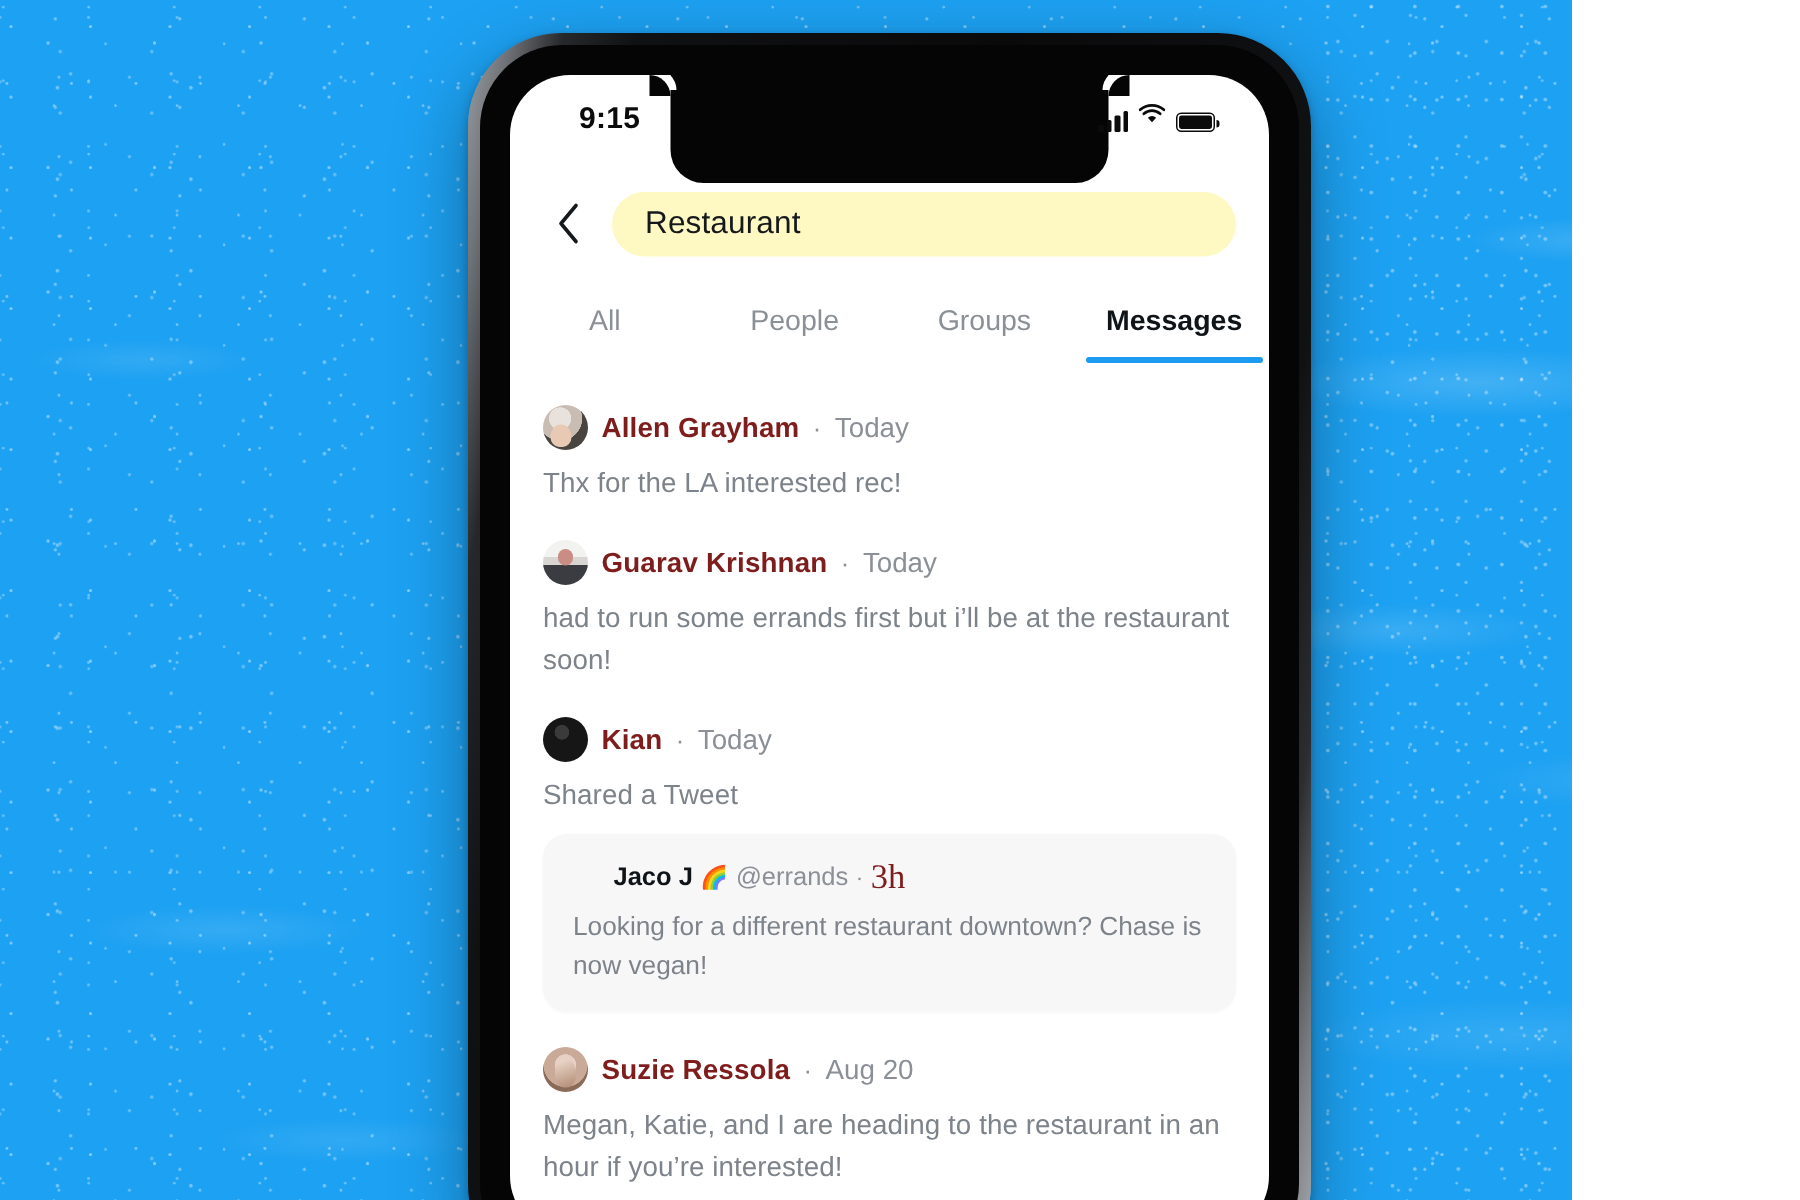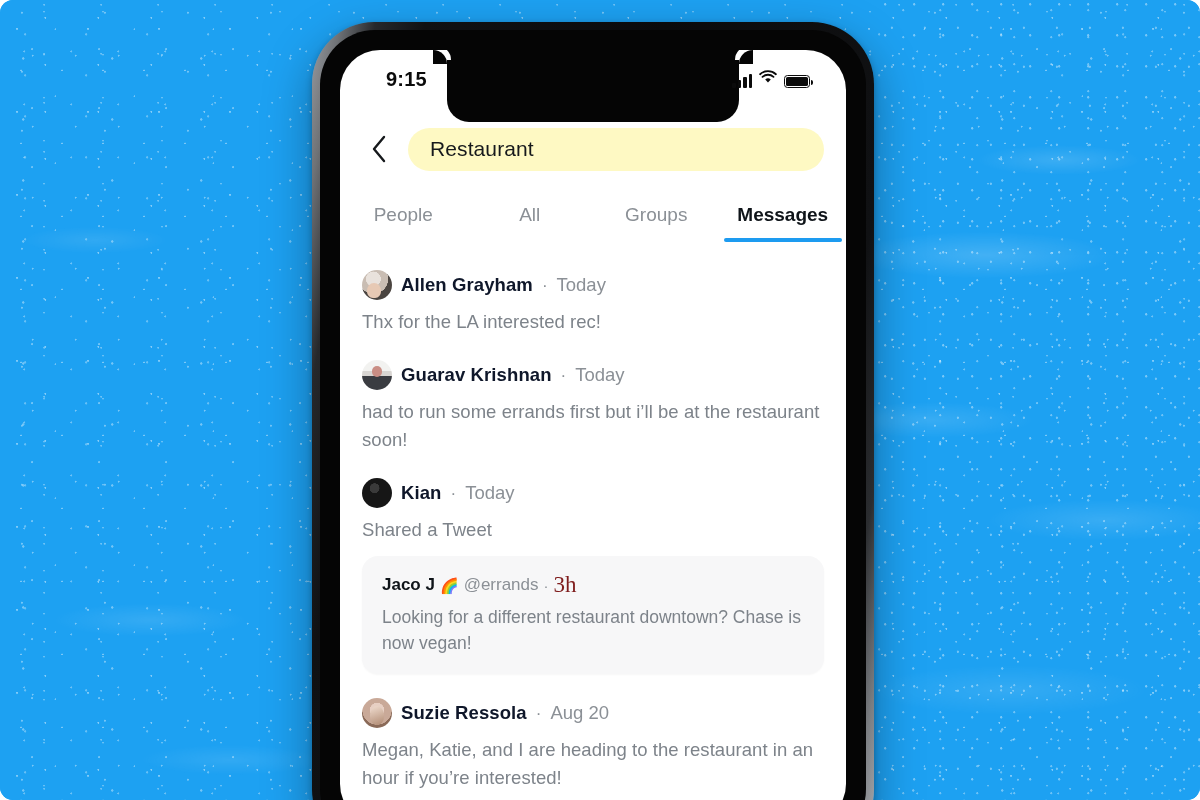--- a/index.html
+++ b/index.html
@@ -8,25 +8,24 @@
     padding: 0;
     width: 1200px;
     height: 800px;
     overflow: hidden;
     font-family: "Liberation Sans", sans-serif;
   }
 
   
   #stage {
     position: relative;
-    width: 1200px;
+    width: 1048px;
     height: 800px;
     background: #1DA1F2;
     overflow: hidden;
-    border-radius: 13px;
   }
   .bg-base {
     position: absolute;
     inset: 0;
     background: #1DA1F2;
   }
   
   .bg-speckle {
     position: absolute;
     inset: -10%;
@@ -287,21 +286,21 @@
     width: 30px; height: 30px;
     border-radius: 50%;
     flex: 0 0 auto;
     overflow: hidden;
     position: relative;
     background: #d9dce0;
   }
   .msg-name {
     font-size: 18.5px;
     font-weight: bold;
-    color: #0f172a;
+    color: #7f1d1d;
     letter-spacing: 0.1px;
   }
   .msg-dot {
     font-size: 17px;
     color: #8b9096;
     line-height: 1;
   }
   .msg-time {
     font-size: 18.5px;
     color: #8b9096;
@@ -325,20 +324,21 @@
     display: flex;
     align-items: center;
     gap: 5px;
     margin-bottom: 7px;
     flex-wrap: nowrap;
   }
   .tweet-name {
     font-size: 17px;
     font-weight: bold;
     color: #0f1419;
+    margin-left: 27px;
   }
   .tweet-emoji { font-size: 15px; line-height: 1; }
   .tweet-handle { font-size: 17px; color: #8b9096; }
   .tweet-sep { font-size: 15px; color: #8b9096; }
   .tweet-time { font-size: 23px; color: #7f1d1d; font-family: Liberation Serif, serif; }
   .tweet-text {
     font-size: 17.5px;
     color: #7d838a;
     line-height: 1.45;
   }
@@ -404,25 +404,25 @@
             <path d="M13 2 L3 14 L13 26" fill="none" stroke="#16191c" stroke-width="2.4" stroke-linecap="round" stroke-linejoin="round"></path>
           </svg>
         </div>
         <div id="search-field" title="Search Twitter">
           <span id="search-value">Restaurant</span>
         </div>
       </div>
 
       <div id="tab-bar">
         <div class="tab">
+          <span class="tab-label">All</span>
+          <span class="tab-underline"></span>
+        </div>
+        <div class="tab">
           <span class="tab-label">People</span>
-          <span class="tab-underline"></span>
-        </div>
-        <div class="tab">
-          <span class="tab-label">All</span>
           <span class="tab-underline"></span>
         </div>
         <div class="tab">
           <span class="tab-label">Groups</span>
           <span class="tab-underline"></span>
         </div>
         <div class="tab active">
           <span class="tab-label">Messages</span>
           <span class="tab-underline"></span>
         </div>

